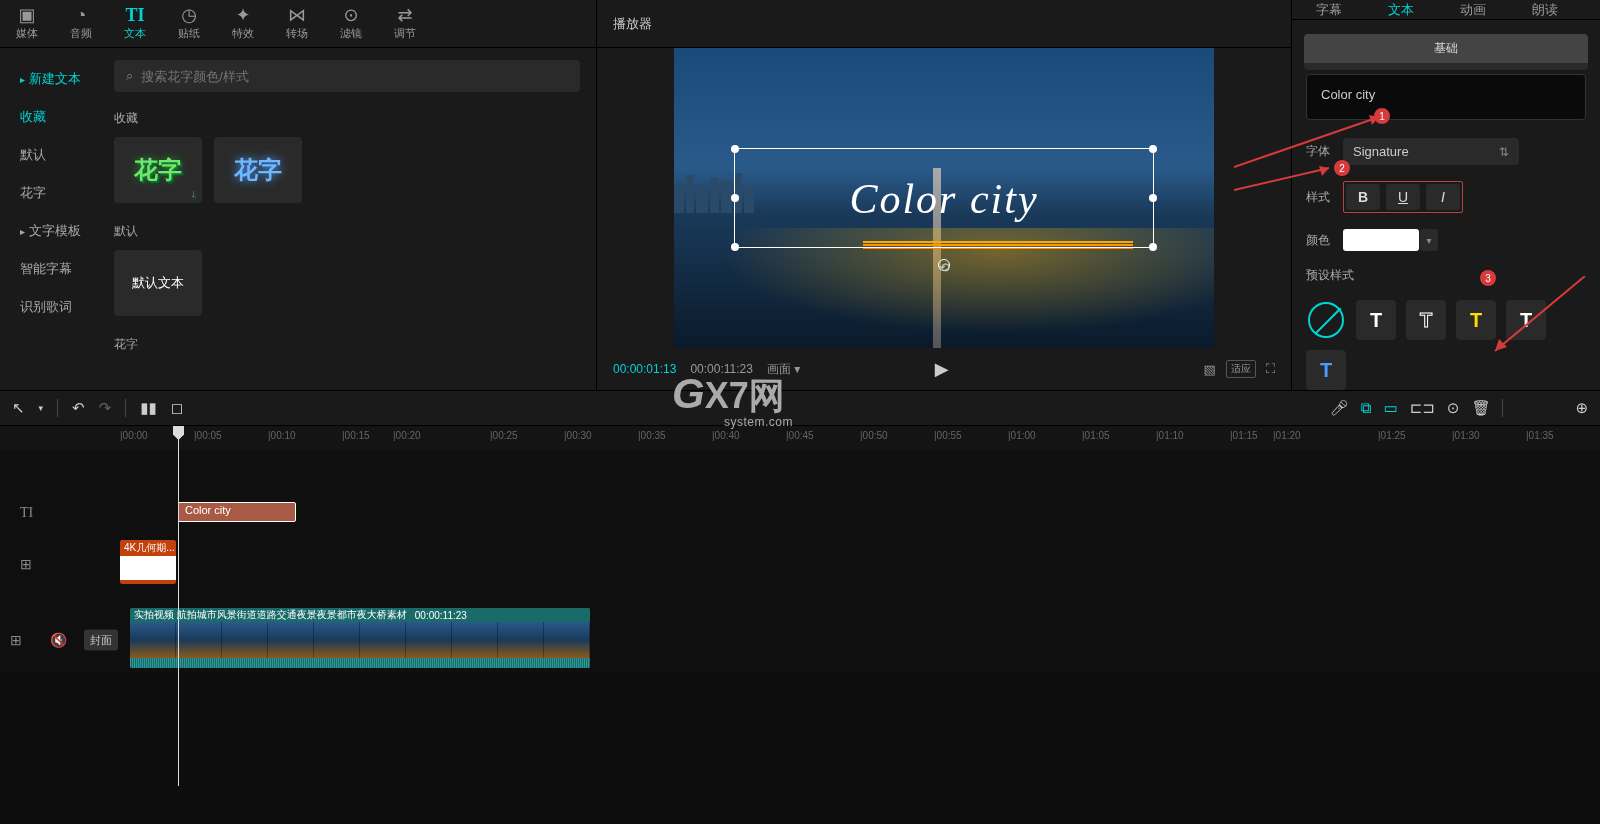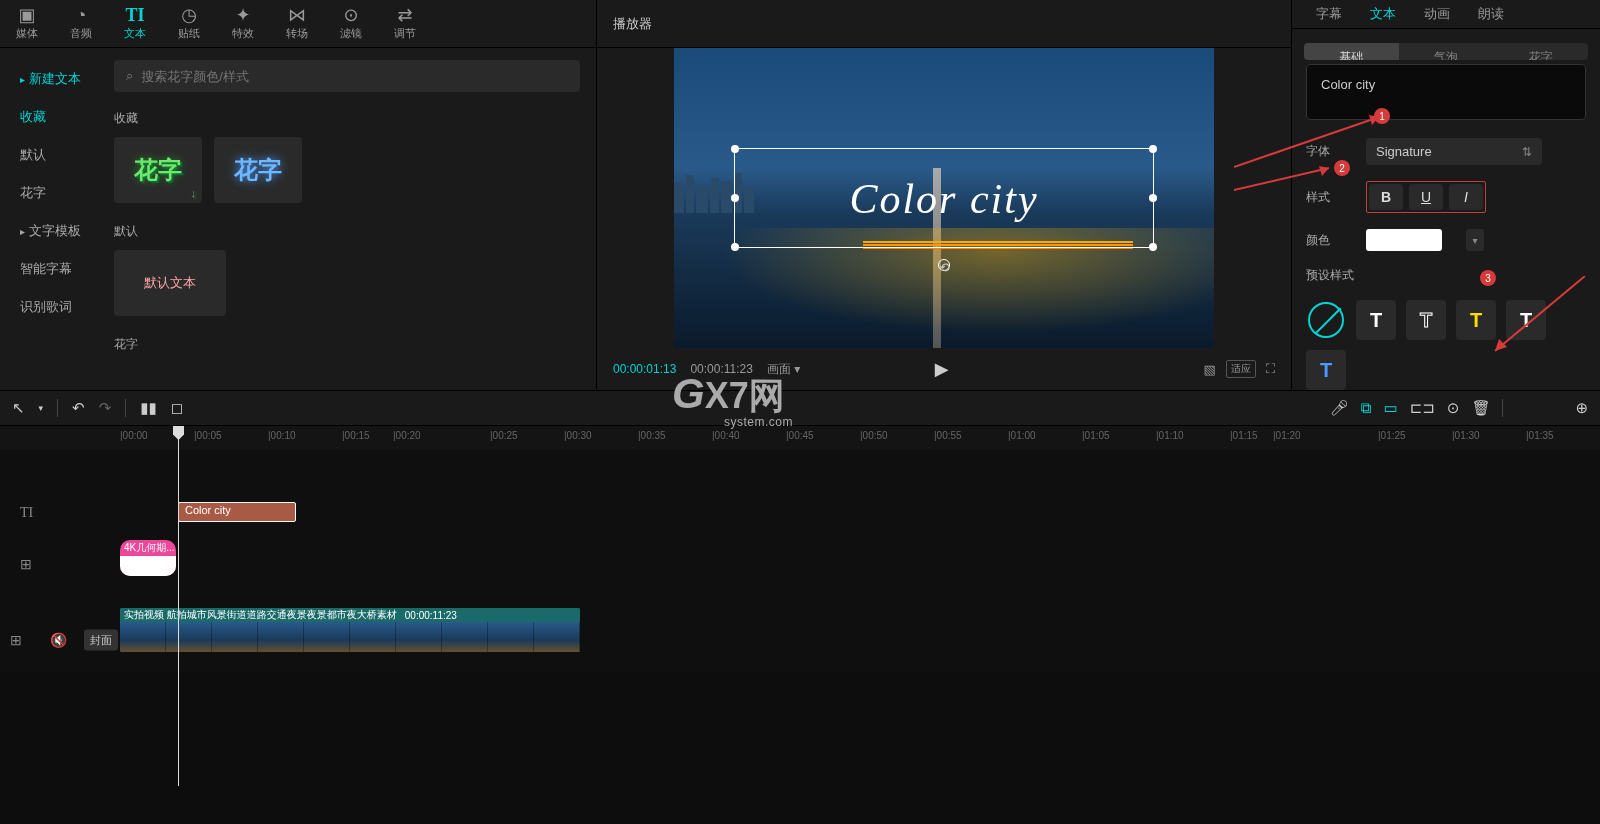--- a/index.html
+++ b/index.html
@@ -26,21 +26,21 @@
 
 .left-content { flex: 1; padding: 12px 16px; }
 .search-bar { background: #2a2a2a; border-radius: 4px; padding: 8px 12px; display: flex; align-items: center; gap: 8px; margin-bottom: 18px; }
 .search-bar input { background: transparent; border: none; color: #888; outline: none; flex: 1; font-size: 13px; }
 .section-label { color: #aaa; font-size: 12px; margin-bottom: 10px; }
 .preset-row { display: flex; gap: 12px; margin-bottom: 20px; }
 .preset-box { width: 88px; height: 66px; background: #2a2a2a; border-radius: 4px; display: flex; align-items: center; justify-content: center; font-size: 24px; font-weight: bold; position: relative; }
 .preset-box.green { color: #6ee86e; text-shadow: 0 0 8px #2a8a2a, 2px 2px 0 #063; }
 .preset-box.blue { color: #6eb8ff; text-shadow: 0 0 10px #4a9aff; }
 .preset-box .dl { position: absolute; bottom: 4px; right: 6px; font-size: 11px; color: #888; }
-.preset-default { width: 112px; height: 66px; background: #2a2a2a; border-radius: 4px; display: flex; align-items: center; justify-content: center; font-size: 13px; color: #fca5a5; }
+.preset-default { width: 88px; height: 66px; background: #2a2a2a; border-radius: 4px; display: flex; align-items: center; justify-content: center; font-size: 13px; color: #ffffff; }
 
 
 .player-panel { width: 696px; background: #1a1a1a; border-left: 1px solid #000; border-right: 1px solid #000; display: flex; flex-direction: column; }
 .player-header { height: 48px; display: flex; align-items: center; padding: 0 16px; border-bottom: 1px solid #000; font-size: 13px; color: #ccc; }
 .player-body { flex: 1; display: flex; align-items: center; justify-content: center; position: relative; }
 .video-frame { width: 540px; height: 300px; background: linear-gradient(to bottom, #1a4a7a 0%, #2a5a8a 40%, #1a3a5a 55%, #0a1a2a 100%); position: relative; overflow: hidden; }
 .skyline { position: absolute; bottom: 45%; left: 0; right: 0; height: 40px; display: flex; align-items: flex-end; }
 .bld { background: #2a4a6a; margin-right: 2px; }
 .tower { position: absolute; bottom: 0; left: 48%; width: 8px; height: 180px; background: linear-gradient(to top, #555, #aaa); }
 .bridge { position: absolute; bottom: 35%; left: 35%; width: 50%; height: 2px; background: #ffa500; box-shadow: 0 3px 0 #ff8c00, 0 6px 0 #ff7000; }
@@ -59,30 +59,30 @@
 .pc-time1 { color: #00d4d4; font-size: 12px; }
 .pc-time2 { color: #999; font-size: 12px; }
 .pc-ratio { color: #999; font-size: 12px; }
 .pc-play { margin-left: auto; margin-right: auto; color: #ccc; font-size: 18px; cursor: pointer; }
 .pc-right { margin-left: auto; display: flex; gap: 10px; align-items: center; }
 .pc-btn { color: #999; font-size: 14px; cursor: pointer; border: 1px solid #555; padding: 1px 4px; border-radius: 2px; font-size: 10px; }
 .pc-fullscreen { color: #999; cursor: pointer; }
 
 
 .right-panel { flex: 1; background: #1a1a1a; display: flex; flex-direction: column; position: relative; }
-.right-tabs { height: 48px; display: flex; align-items: center; padding: 0 10px; border-bottom: 1px solid #000; gap: 0; }
+.right-tabs { height: 48px; display: flex; align-items: center; padding: 0 10px; border-bottom: 1px solid #000; gap: 18px; }
 .right-tab { padding: 0 14px; color: #999; font-size: 13px; cursor: pointer; }
 .right-tab.active { color: #00d4d4; }
-.sub-tabs { display: flex; margin: 14px 12px 4px; border-radius: 4px; overflow: hidden; }
+.sub-tabs { display: flex; margin: 14px 12px 4px; border-radius: 4px; overflow: hidden; flex-direction: column; }
 .sub-tab { flex: 1; text-align: center; padding: 6px 0; background: #2a2a2a; color: #888; font-size: 12px; cursor: pointer; }
 .sub-tab.active { background: #444; color: #ddd; }
 
 .text-input-box { margin: 0 14px 18px; background: #0a0a0a; border: 1px solid #333; border-radius: 4px; padding: 12px 14px; height: 76px; color: #ccc; font-size: 13px; }
 
-.form-row { display: flex; align-items: center; padding: 0 14px; margin-bottom: 16px; gap: 24px; }
+.form-row { display: flex; align-items: center; padding: 0 14px; margin-bottom: 16px; gap: 1px; }
 .form-label { width: 36px; color: #aaa; font-size: 12px; }
 .font-select { flex: 1; max-width: 176px; background: #2a2a2a; border-radius: 4px; padding: 6px 10px; color: #ccc; font-size: 13px; display: flex; align-items: center; justify-content: space-between; }
 .font-select .chev { color: #888; font-size: 12px; }
 .style-btns { display: flex; gap: 6px; border: 1px solid #c04040; padding: 2px; border-radius: 2px; }
 .style-btn { width: 34px; height: 26px; background: #2a2a2a; border-radius: 3px; display: flex; align-items: center; justify-content: center; color: #ddd; font-size: 14px; cursor: pointer; }
 .color-picker { width: 76px; height: 22px; background: #fff; border-radius: 3px; }
 .color-drop { width: 18px; height: 22px; background: #2a2a2a; border-radius: 3px; display: flex; align-items: center; justify-content: center; color: #888; font-size: 10px; }
 
 .preset-styles { display: flex; gap: 10px; padding: 0 14px; flex-wrap: wrap; }
 .ps-box { width: 40px; height: 40px; background: #2a2a2a; border-radius: 4px; display: flex; align-items: center; justify-content: center; font-size: 20px; font-weight: bold; cursor: pointer; }
@@ -105,24 +105,24 @@
 .ruler-mark { position: absolute; top: 4px; color: #666; font-size: 10px; }
 .playhead { position: absolute; top: 0; width: 1px; background: #ddd; z-index: 50; }
 .playhead .knob { position: absolute; top: 0; left: -5px; width: 11px; height: 14px; background: #ddd; clip-path: polygon(0 0, 100% 0, 100% 60%, 50% 100%, 0 60%); }
 
 
 .timeline-tracks { flex: 1; background: #0f0f0f; position: relative; padding-left: 120px; padding-top: 40px; }
 .track-row { position: relative; height: 46px; margin-bottom: 4px; }
 .track-icon { position: absolute; left: -100px; top: 50%; transform: translateY(-50%); color: #888; font-size: 14px; }
 
 .clip-text { position: absolute; height: 20px; background: #a85a45; border: 1px solid #fff; border-radius: 2px; padding: 1px 6px; color: #fff; font-size: 11px; top: 12px; }
-.clip-block { position: absolute; height: 36px; background: #ec4899; border-radius: 10px; overflow: hidden; }
+.clip-block { position: absolute; height: 44px; background: #c2410c; border-radius: 2px; overflow: hidden; }
 .clip-block .thumb { width: 100%; height: 24px; background: #fff; }
 .clip-block .label { font-size: 10px; color: #fff; padding: 1px 4px; white-space: nowrap; }
-.clip-video { position: absolute; height: 44px; background: #1a6a6a; border-radius: 2px; overflow: hidden; }
+.clip-video { position: absolute; height: 60px; background: #1a6a6a; border-radius: 2px; overflow: hidden; margin-left: 10px; }
 .clip-video .header { height: 14px; background: #1a6a6a; color: #fff; font-size: 10px; padding: 0 4px; display: flex; align-items: center; gap: 8px; }
 .clip-video .thumbs { height: 36px; display: flex; }
 .clip-video .th { flex: 1; background: linear-gradient(to bottom, #2a5a8a 0%, #1a3a5a 50%, #8a5a1a 100%); border-right: 1px solid rgba(0,0,0,0.3); }
 .clip-video .wave { height: 10px; background: repeating-linear-gradient(90deg, #2a9a9a 0, #2a9a9a 1px, #1a6a6a 1px, #1a6a6a 2px); }
 .cover-btn { position: absolute; left: -36px; top: 50%; transform: translateY(-50%); background: #333; color: #ccc; font-size: 11px; padding: 3px 6px; border-radius: 3px; }
 
 
 .watermark { position: absolute; top: 370px; left: 672px; z-index: 200; color: #aaa; font-family: sans-serif; }
 .watermark .big { font-size: 42px; font-weight: bold; font-style: italic; display: inline; }
 .watermark .mid { font-size: 36px; font-weight: bold; display: inline; }

